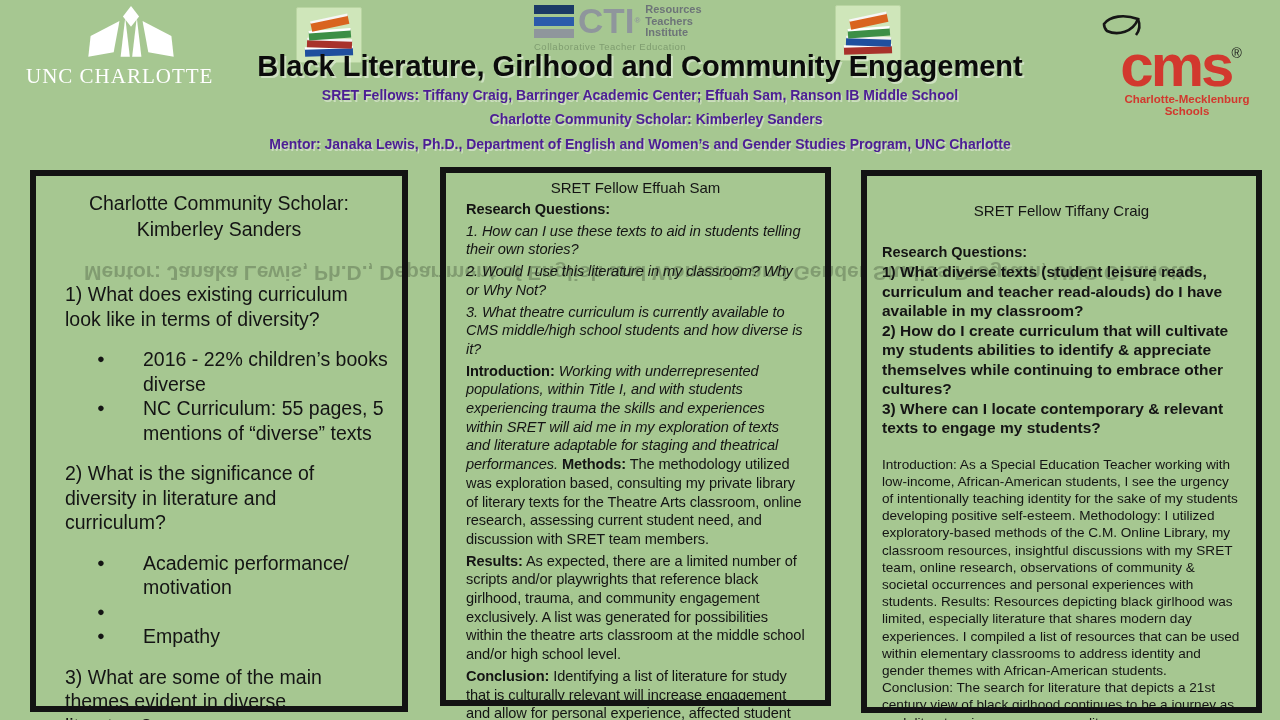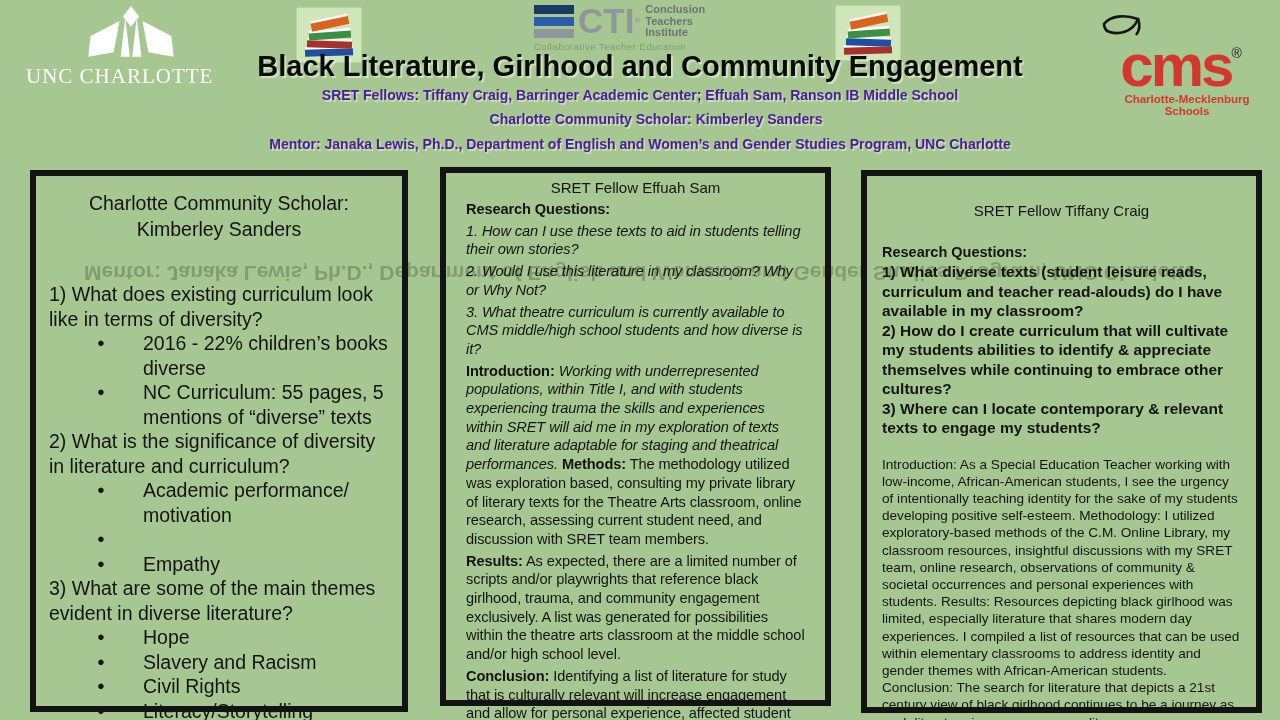--- a/index.html
+++ b/index.html
@@ -56,21 +56,21 @@
     pointer-events:none;}
 
   
   .panel{border:6px solid #131313;background:transparent;box-sizing:border-box;}
   .panel-left{left:30px;top:170px;width:378px;height:542px;padding:10px 13px;}
   .panel-mid{left:440px;top:167px;width:391px;height:539px;padding:6px 20px;}
   .panel-right{left:861px;top:170px;width:401px;height:543px;padding:18px 15px;}
 
   .lp-title{text-align:center;font-size:19.5px;line-height:26px;margin-top:4px;}
   .lp-body{margin-top:40px;font-size:19.5px;line-height:24.5px;}
-  .lq{margin:0;}
+  .lq{margin:16px;}
   .lb{display:flex;padding-left:48px;}
   .lb .dot{width:46px;flex:0 0 46px;font-size:13px;line-height:24.5px;}
   .lb .bt{flex:1;}
 
   .mp-title{text-align:center;font-size:15px;line-height:18px;margin-bottom:3px;}
   .mp-body{font-size:14.6px;line-height:18.7px;letter-spacing:-.1px;}
   .mp-body .blk{margin:0 0 3px 0;}
   .mp-body .b{font-weight:bold;}
   .mp-body .i{font-style:italic;}
 
@@ -121,21 +121,21 @@
 
   <div class="abs cti-logo">
     <div class="cti-row">
       <div class="cti-bars">
         <div class="cti-bar cti-bar1"></div>
         <div class="cti-bar cti-bar2"></div>
         <div class="cti-bar cti-bar3"></div>
       </div>
       <div class="cti-acronym"><span>CTI</span><span class="cti-reg">®</span></div>
       <div class="cti-words">
-        <div>Conclusion</div>
+        <div>Resources</div>
         <div>Teachers</div>
         <div>Institute</div>
       </div>
     </div>
     <div class="cti-tagline">Collaborative Teacher Education</div>
   </div>
 
   <div class="abs books-icon books-2">
     <svg width="56" height="46" viewBox="0 0 56 46">
       <g transform="rotate(-2 28 40)">

